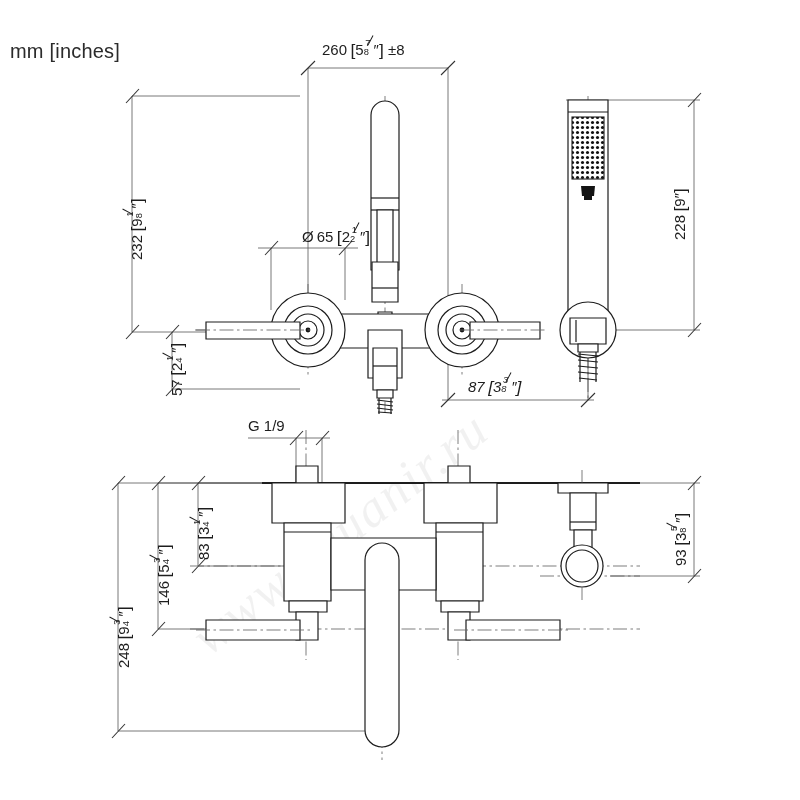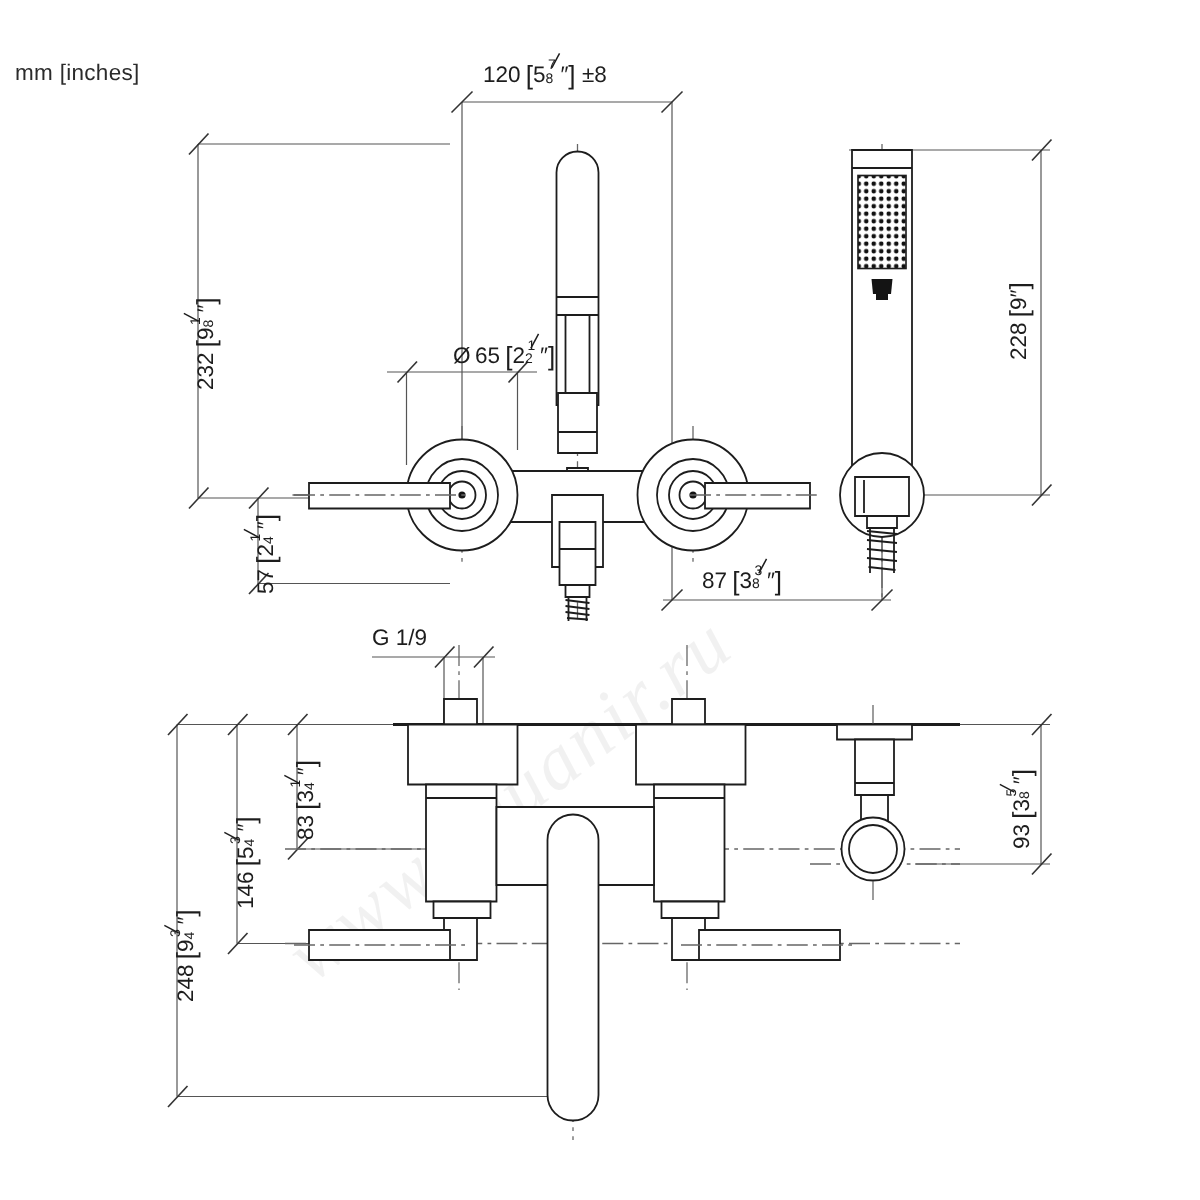--- a/index.html
+++ b/index.html
@@ -23,21 +23,21 @@
     position: absolute;
     left: 0;
     top: 0;
     width: 800px;
     height: 800px;
   }
   .unit-note {
     position: absolute;
     left: 10px;
     top: 40px;
-    font-size: 15px;
+    font-size: 20px;
     color: #2b2b2b;
     letter-spacing: 0.2px;
     white-space: nowrap;
   }
   
   .dimtext {
     position: absolute;
     font-size: 15px;
     color: #1d1d1d;
     white-space: nowrap;
@@ -337,40 +337,40 @@
         <path class="objfill" d="M570 493 L596 493 L596 530 L570 530 Z"></path>
         <path class="obj" d="M570 522 L596 522"></path>
         <path class="objfill" d="M574 530 L592 530 L592 548 L574 548 Z"></path>
         <circle class="objfill" cx="582" cy="566" r="21"></circle>
         <circle class="objfill" cx="582" cy="566" r="16"></circle>
       </g>
     </g>
   </svg>
 
   <div class="dimtext" style="left:322px; top:41px;">
-    <span>120</span><span class="brk"> [</span><span>5</span><span class="frac"><span class="n">7</span><span class="s"></span><span class="d">8</span></span><span>″</span><span class="brk">]</span>&nbsp;<span>±8</span>
+    <span>260</span><span class="brk"> [</span><span>5</span><span class="frac"><span class="n">7</span><span class="s"></span><span class="d">8</span></span><span>″</span><span class="brk">]</span>&nbsp;<span>±8</span>
   </div>
 
   <div class="dimtext vert" style="left:128px; top:260px; transform:rotate(-90deg);">
     <span>232</span><span class="brk"> [</span><span>9</span><span class="frac"><span class="n">1</span><span class="s"></span><span class="d">8</span></span><span>″</span><span class="brk">]</span>
   </div>
 
   <div class="dimtext vert" style="left:168px; top:396px; transform:rotate(-90deg);">
     <span>57</span><span class="brk"> [</span><span>2</span><span class="frac"><span class="n">1</span><span class="s"></span><span class="d">4</span></span><span>″</span><span class="brk">]</span>
   </div>
 
   <div class="dimtext" style="left:258px; top:228px;margin-left:44px;">
     <span>Ø</span> <span>65</span><span class="brk"> [</span><span>2</span><span class="frac"><span class="n">1</span><span class="s"></span><span class="d">2</span></span><span>″</span><span class="brk">]</span>
   </div>
 
   <div class="dimtext vert" style="left:672px; top:240px; transform:rotate(-90deg);">
     <span>228</span><span class="brk"> [</span><span>9</span><span>″</span><span class="brk">]</span>
   </div>
 
-  <div class="dimtext" style="left:468px; top:378px;">
+  <div class="dimtext" style="left:468px; top:378px;font-style:italic;">
     <span>87</span><span class="brk"> [</span><span>3</span><span class="frac"><span class="n">3</span><span class="s"></span><span class="d">8</span></span><span>″</span><span class="brk">]</span>
   </div>
 
   <div class="dimtext" style="left:248px; top:418px;">G 1/9</div>
 
   <div class="dimtext vert" style="left:155px; top:606px; transform:rotate(-90deg);">
     <span>146</span><span class="brk"> [</span><span>5</span><span class="frac"><span class="n">3</span><span class="s"></span><span class="d">4</span></span><span>″</span><span class="brk">]</span>
   </div>
 
   <div class="dimtext vert" style="left:195px; top:560px; transform:rotate(-90deg);">

